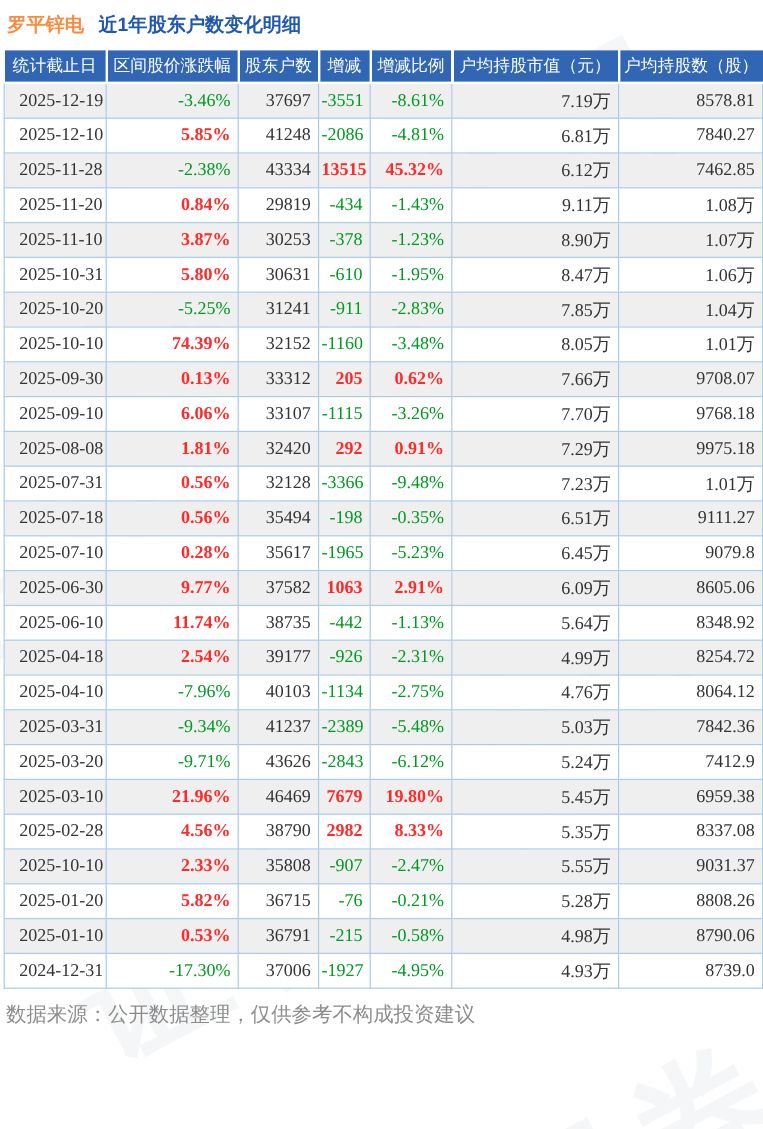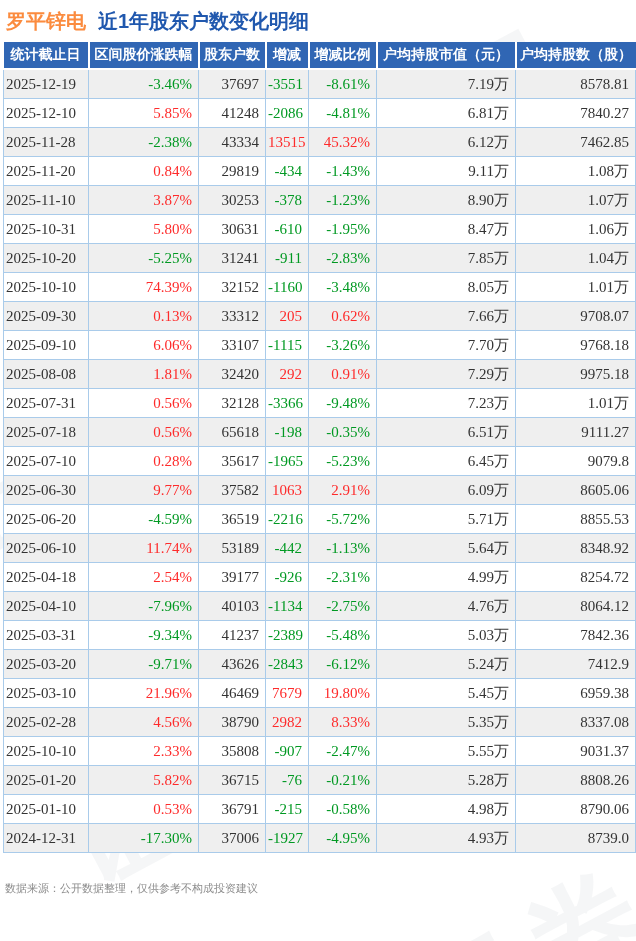--- a/index.html
+++ b/index.html
@@ -27,21 +27,21 @@
     color:rgba(120,130,145,0.07);
     transform:rotate(-28deg);
     pointer-events:none;
     z-index:0;
     letter-spacing:18px;
   }
   
   .title-bar{
     position:relative;z-index:2;
     padding:9px 0 8px 6px;
-    font-size:20px;font-weight:bold;
+    font-size:16px;font-weight:bold;
     line-height:25px;
   }
   .title-stock{color:var(--title-orange);margin-right:12px;}
   .title-sub{color:var(--title-blue);}
   
   table{
     position:relative;z-index:1;
     border-collapse:collapse;
     table-layout:fixed;
     width:632px;
@@ -50,49 +50,49 @@
   col.c0{width:85px;}
   col.c1{width:110px;}
   col.c2{width:67px;}
   col.c3{width:43px;}
   col.c4{width:68px;}
   col.c5{width:139px;}
   col.c6{width:120px;}
   thead th{
     background:var(--header-bg);
     color:var(--header-text);
-    font-size:14px;font-weight:bold;
+    font-size:14px;font-weight:normal;
     height:26px;padding:0 2px;
     text-align:center;
     border-left:2px solid #ffffff;
     border-bottom:2px solid #ffffff;
     overflow:hidden;white-space:nowrap;
   }
   thead th:first-child{border-left:none;}
   tbody td{
     font-family:"Liberation Serif","DejaVu Serif",serif;
     font-size:15px;
     color:#333333;
     height:28px;
     padding:0 6px 0 2px;
     border:1px solid var(--border);
     text-align:right;
     white-space:nowrap;overflow:hidden;
     background-clip:padding-box;
   }
-  tbody td:first-child{text-align:left;padding:0 2px;}
+  tbody td:first-child{text-align:left;padding:0 12px;}
   tbody tr:nth-child(odd) td{background-color:var(--stripe);}
   tbody tr:nth-child(even) td{background-color:#ffffff;}
-  td.up{color:var(--up);}
+  td.up{color:var(--up);font-weight:bold;}
   td.down{color:var(--down);}
   
   .footer-note{
     position:relative;z-index:2;
-    margin:28px 0 0 5px;
-    font-size:11px;
+    margin:10px 0 0 5px;
+    font-size:17px;
     color:var(--footer-gray);
   }
 </style>
 </head>
 <body>
 
 <div class="page">
 
   <span class="wm" style="left:60px;top:110px;">证券之星</span>
   <span class="wm" style="left:-120px;top:330px;">证券之星</span>
@@ -230,21 +230,21 @@
           <td class="up">0.56%</td>
           <td>32128</td>
           <td class="down">-3366</td>
           <td class="down">-9.48%</td>
           <td>7.23万</td>
           <td>1.01万</td>
         </tr>
         <tr>
           <td>2025-07-18</td>
           <td class="up">0.56%</td>
-          <td>65618</td>
+          <td>35494</td>
           <td class="down">-198</td>
           <td class="down">-0.35%</td>
           <td>6.51万</td>
           <td>9111.27</td>
         </tr>
         <tr>
           <td>2025-07-10</td>
           <td class="up">0.28%</td>
           <td>35617</td>
           <td class="down">-1965</td>
@@ -255,32 +255,23 @@
         <tr>
           <td>2025-06-30</td>
           <td class="up">9.77%</td>
           <td>37582</td>
           <td class="up">1063</td>
           <td class="up">2.91%</td>
           <td>6.09万</td>
           <td>8605.06</td>
         </tr>
         <tr>
-          <td>2025-06-20</td>
-          <td class="down">-4.59%</td>
-          <td>36519</td>
-          <td class="down">-2216</td>
-          <td class="down">-5.72%</td>
-          <td>5.71万</td>
-          <td>8855.53</td>
-        </tr>
-        <tr>
           <td>2025-06-10</td>
           <td class="up">11.74%</td>
-          <td>53189</td>
+          <td>38735</td>
           <td class="down">-442</td>
           <td class="down">-1.13%</td>
           <td>5.64万</td>
           <td>8348.92</td>
         </tr>
         <tr>
           <td>2025-04-18</td>
           <td class="up">2.54%</td>
           <td>39177</td>
           <td class="down">-926</td>

